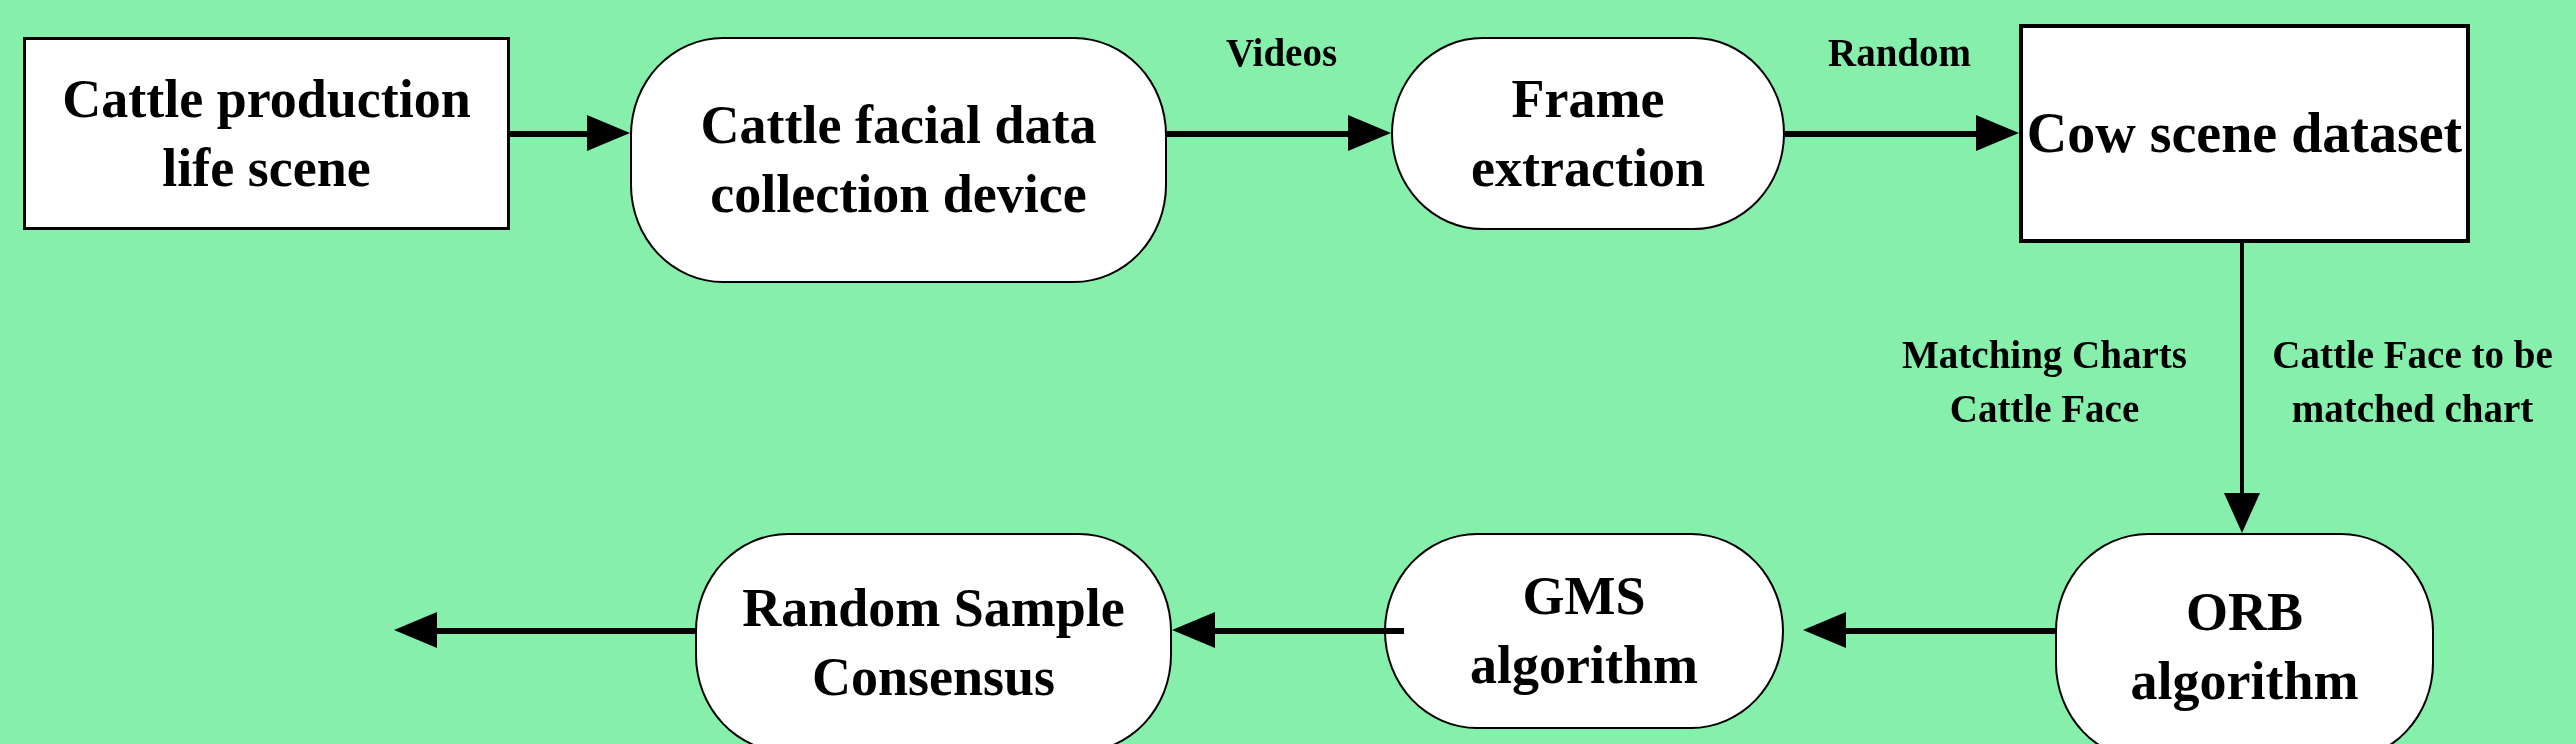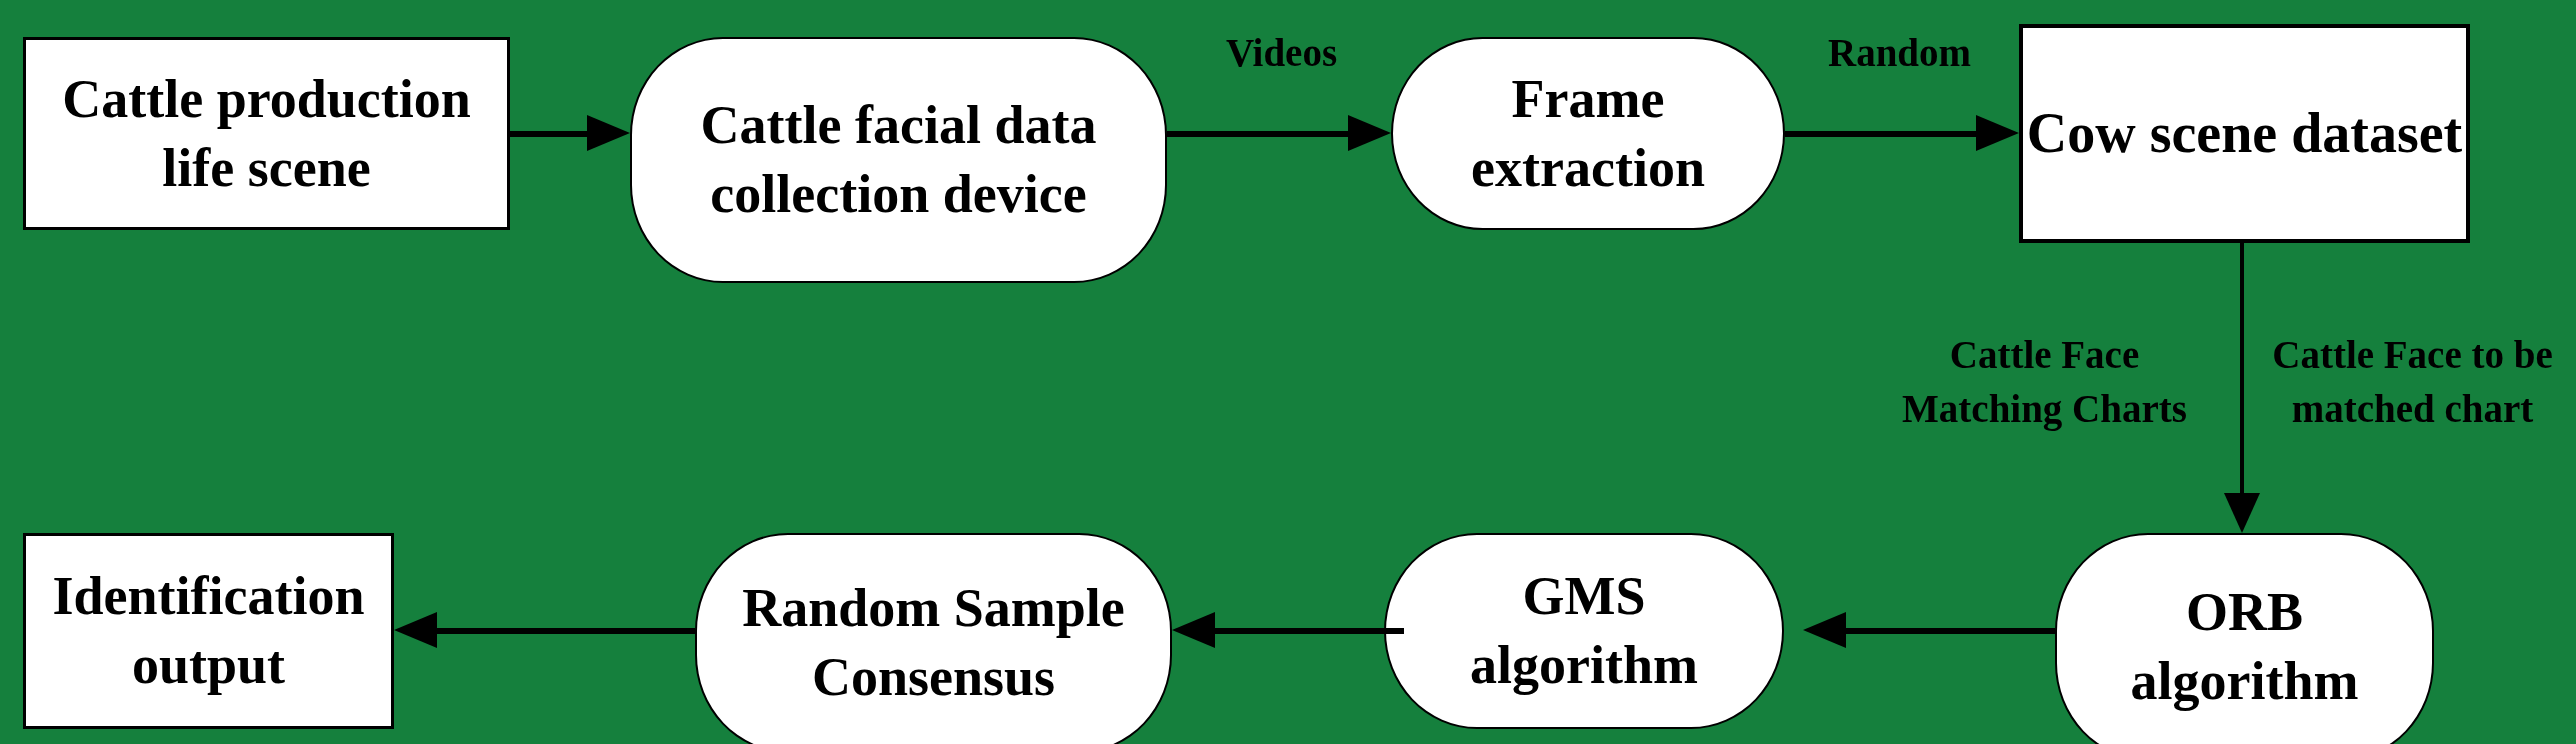--- a/index.html
+++ b/index.html
@@ -1,20 +1,20 @@
 <!DOCTYPE html>
 <html style="font-size:11.5px"><head>
 <meta charset="utf-8">
 <style>
   html,body{margin:0;padding:0;background:#ffffff;}
   .canvas{
     position:relative;
     width:2576px;
     height:745px;
-    background:#15803d;
+    background:#86efac;
     color:#000000;
     font-family:"Liberation Serif","DejaVu Serif",serif;
     overflow:hidden;
   }
   .node{
     position:absolute;
     box-sizing:border-box;
     display:flex;
     flex-direction:column;
     align-items:center;
@@ -77,24 +77,20 @@
   <div class="node stadium" style="left:1384px;top:533px;width:400px;height:196px;">
     <span>GMS</span>
     <span>algorithm</span>
   </div>
 
   <div class="node stadium" style="left:695px;top:533px;width:477px;height:220px;">
     <span>Random Sample</span>
     <span>Consensus</span>
   </div>
 
-  <div class="node rect" style="left:23px;top:533px;width:371px;height:196px;">
-    <span>Identification</span>
-    <span>output</span>
-  </div>
 
   <div>
     <div class="shaft" style="left:510px;top:131px;width:82px;height:5.7px;"></div>
     <div class="head head-right" style="left:587px;top:115px;"></div>
   </div>
 
   <div>
     <div class="shaft" style="left:1167px;top:131px;width:185px;height:5.7px;"></div>
     <div class="head head-right" style="left:1348px;top:115px;"></div>
   </div>
@@ -122,22 +118,22 @@
   <div>
     <div class="head head-left" style="left:394px;top:612px;"></div>
     <div class="shaft" style="left:434px;top:628px;width:261px;height:5.7px;"></div>
   </div>
 
   <div class="edge-label" style="left:1160px;top:26px;width:243px;">Videos</div>
 
   <div class="edge-label" style="left:1778px;top:26px;width:243px;">Random</div>
 
   <div class="edge-label" style="left:1844px;top:328px;width:401px;">
+    <span>Matching Charts</span>
     <span>Cattle Face</span>
-    <span>Matching Charts</span>
   </div>
 
   <div class="edge-label" style="left:2255px;top:328px;width:315px;">
     <span>Cattle Face to be</span>
     <span>matched chart</span>
   </div>
 
 </div>
 
 

